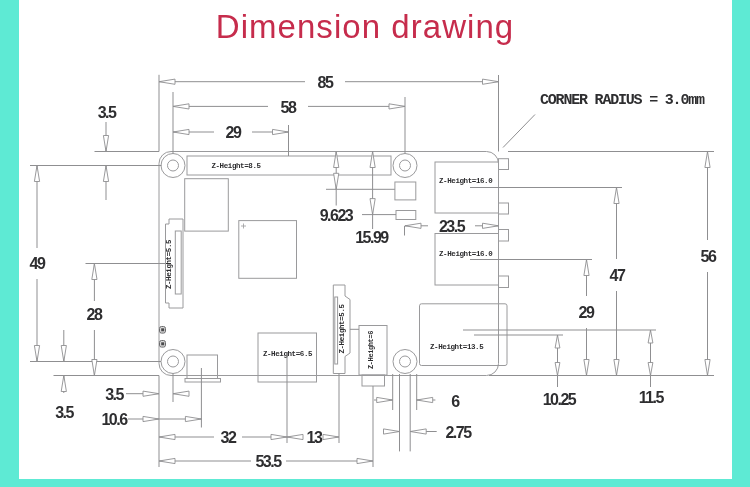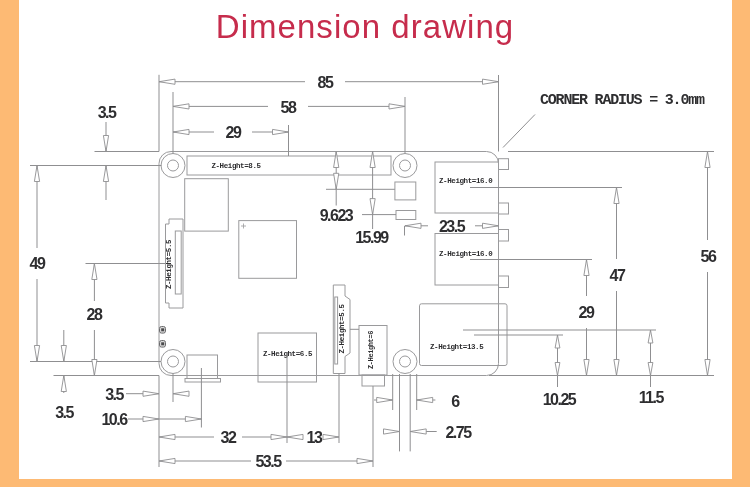--- a/index.html
+++ b/index.html
@@ -1,15 +1,15 @@
 <!DOCTYPE html>
 <html><head><meta charset="utf-8">
 <style>
 html,body{margin:0;padding:0;background:#f7f7f8;}
-.stage{position:relative;width:750px;height:487px;background:#fdba74;overflow:hidden;}
+.stage{position:relative;width:750px;height:487px;background:#5eead4;overflow:hidden;}
 .paper{position:absolute;left:19px;top:0;width:713px;height:479px;background:#fff;}
 .title{position:absolute;left:-10px;top:8px;width:750px;text-align:center;
  font-family:"Liberation Sans",sans-serif;font-size:33px;font-weight:400;color:#c62c4c;letter-spacing:1.05px;}
 svg{position:absolute;left:0;top:0;}
 </style></head>
 <body>
 <div class="stage">
 <div class="paper"></div>
 <div class="title">Dimension drawing</div>
 <svg width="750" height="487" viewBox="0 0 750 487">

